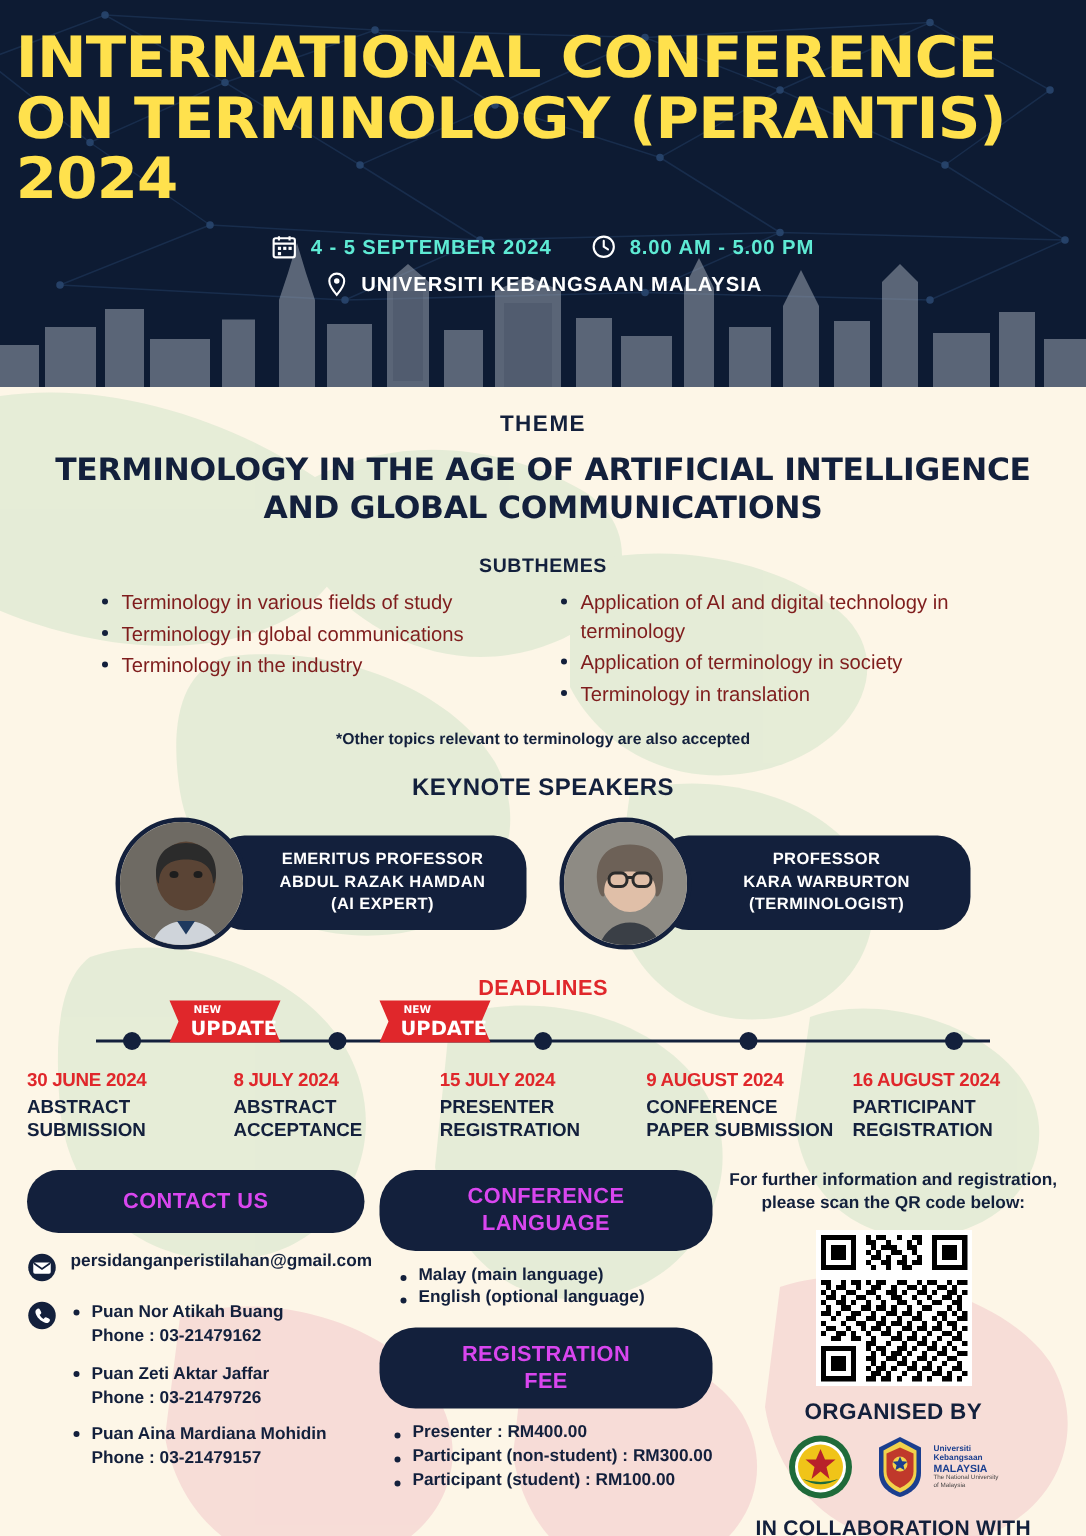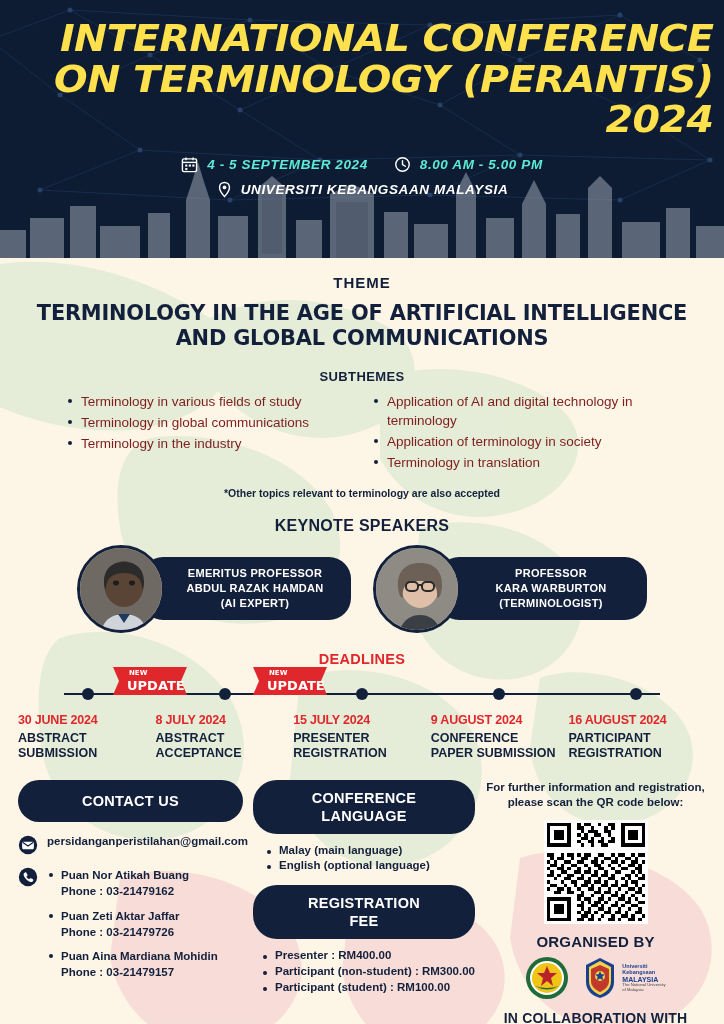--- a/index.html
+++ b/index.html
@@ -18,22 +18,21 @@
     background:#0d1b33;
     overflow:hidden;
   }
   .header-net {
     position:absolute; inset:0;
     opacity:.45;
   }
   .header-inner {
     position:relative; z-index:3;
     padding:18px 24px 0;
-    text-align:right;
-    font-style:italic;
+    text-align:left;
   }
   .title {
     font-family:"DejaVu Sans", sans-serif;
     font-weight:bold;
     font-size:38px;
     line-height:1.07;
     letter-spacing:-0.5px;
     color:#ffe14d;
     text-transform:uppercase;
     transform:scaleX(1.04);
@@ -166,21 +165,21 @@
   .dl-date { font-size:12.5px; font-weight:bold; color:#e0272b; letter-spacing:-0.2px; }
   .dl-name { font-size:12.5px; font-weight:bold; color:#13203c; line-height:1.25; margin-top:4px; }
 
   
   .bottom { display:flex; margin-top:18px; gap:10px; }
   .col-a { width:225px; }
   .col-b { width:222px; }
   .col-c { flex:1; text-align:center; }
 
   .cap {
-    background:#13203c; color:#ffffff;
+    background:#13203c; color:#d946ef;
     border-radius:24px;
     text-align:center;
     font-size:14.5px; font-weight:bold;
     padding:12px 10px;
     line-height:1.25;
     letter-spacing:.3px;
   }
   .cap.two { padding:9px 10px; }
 
   .contact-list { margin-top:12px; }

